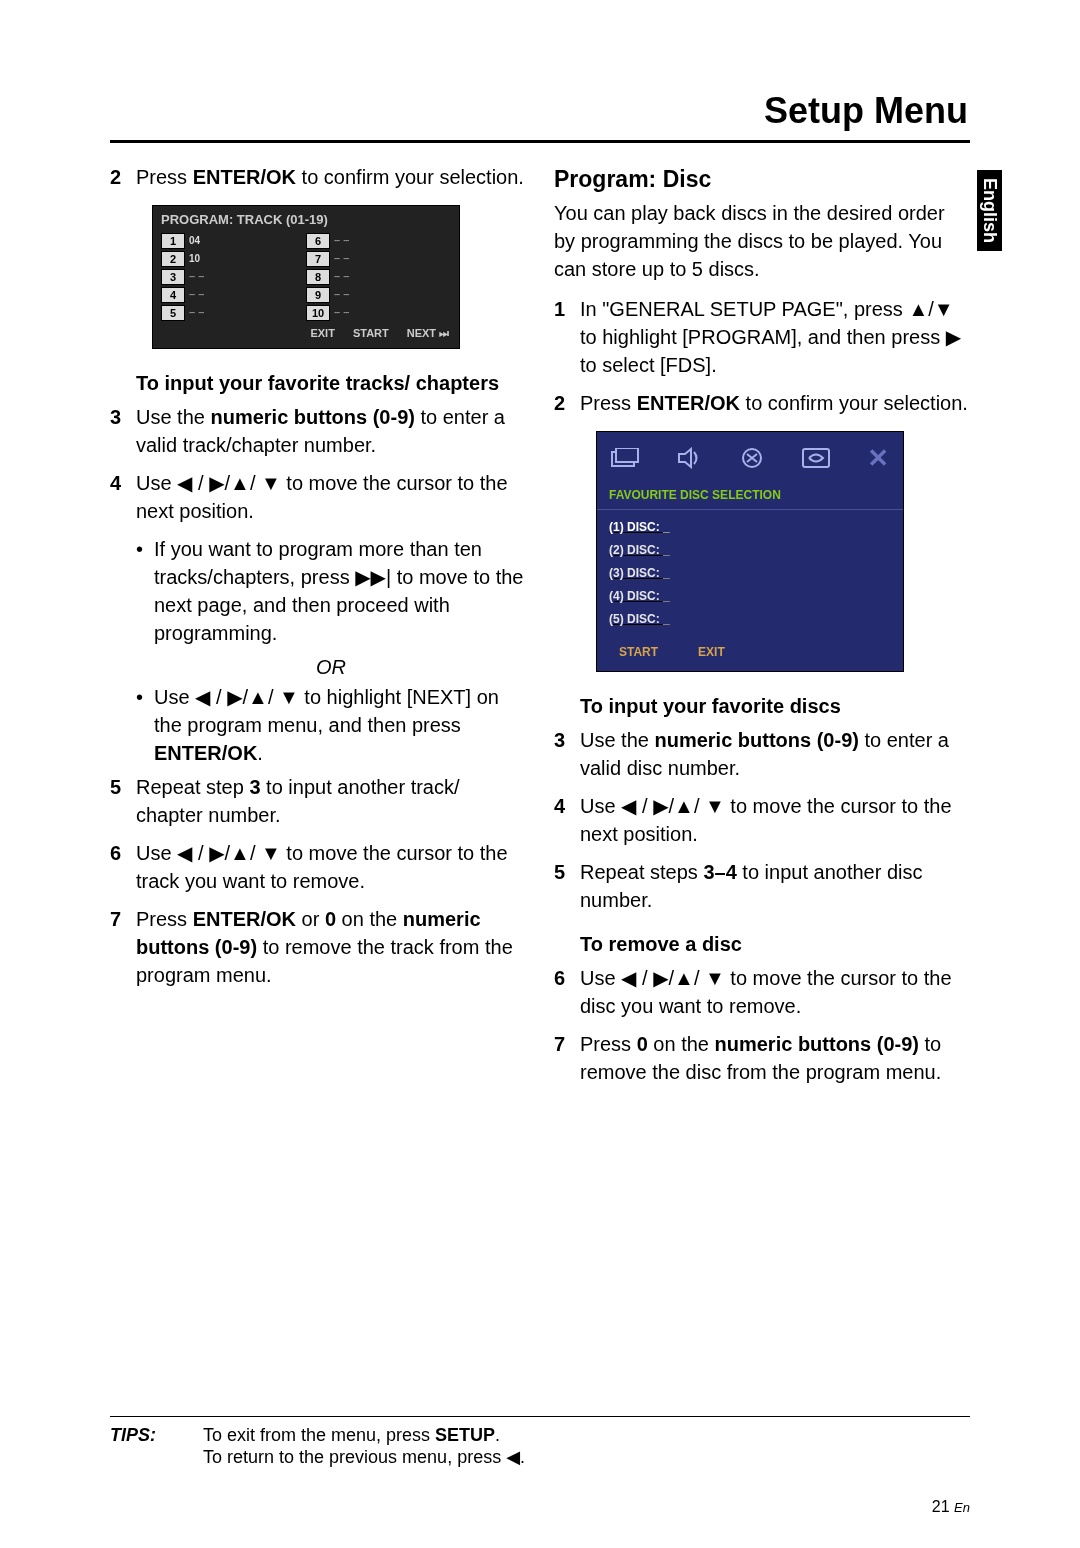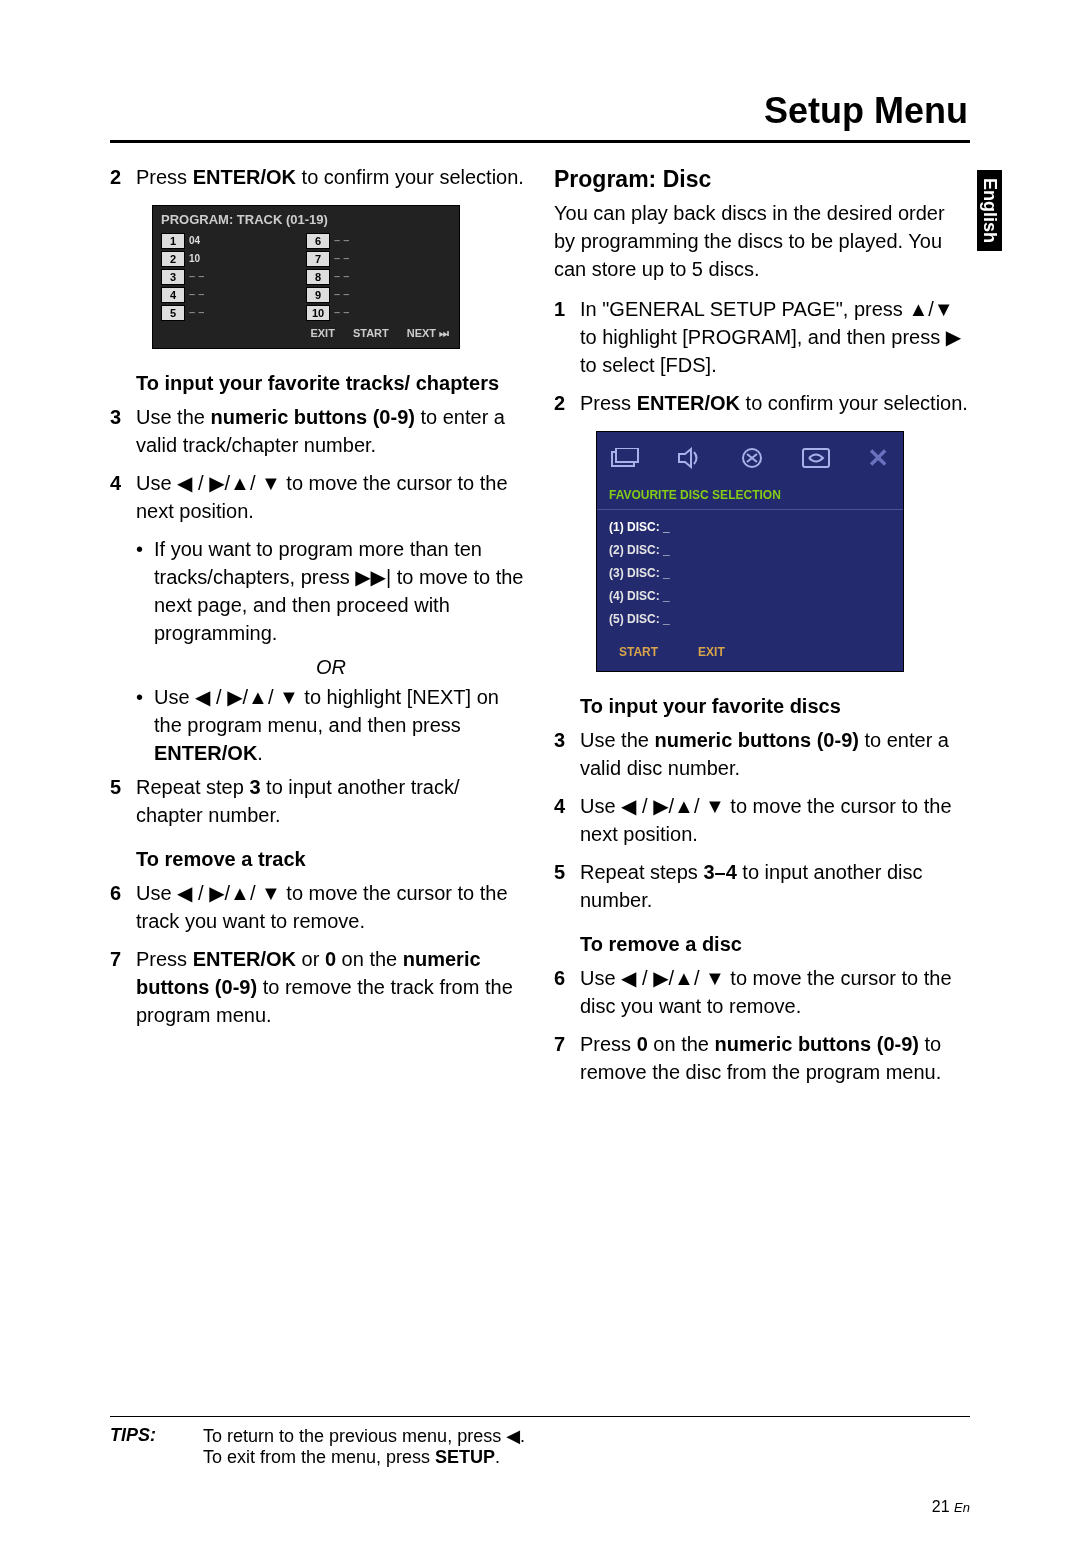--- a/index.html
+++ b/index.html
@@ -172,20 +172,21 @@
     display: inline-flex;
   }
   .osd2-title {
     color: #84cc16;
     font-size: 12px;
     padding: 2px 12px 6px 12px;
     border-bottom: 1px solid #4a5096;
   }
   .osd2-list {
     padding: 6px 8px 10px 12px;
+    text-decoration: underline;
   }
   .osd2-item {
     color: #e5e5e5;
     font-size: 12px;
     padding: 3px 0;
   }
   .osd2-item.sel { color: #fff; }
   .osd2-foot {
     display: flex;
     gap: 40px;
@@ -318,21 +319,20 @@
         <span>Use ◀ / ▶/▲/ ▼ to highlight [NEXT] on the program menu, and then press </span><span class="b">ENTER/OK</span><span>.</span>
       </div>
 
       <div class="step">
         <div class="step-num">5</div>
         <div class="step-body">
           <span>Repeat step </span><span class="b">3</span><span> to input another track/ chapter number.</span>
         </div>
       </div>
 
-      <div class="subhead-tight">To remove a track</div>
 
       <div class="step">
         <div class="step-num">6</div>
         <div class="step-body">Use ◀ / ▶/▲/ ▼ to move the cursor to the track you want to remove.</div>
       </div>
 
       <div class="step">
         <div class="step-num">7</div>
         <div class="step-body">
           <span>Press </span><span class="b">ENTER/OK</span><span> or </span><span class="b">0</span><span> on the </span><span class="b">numeric buttons (0-9)</span><span> to remove the track from the program menu.</span>
@@ -435,22 +435,22 @@
         </div>
       </div>
 
     </div>
   </div>
 
   <hr class="tips-hr">
   <div class="tips">
     <div class="tips-label">TIPS:</div>
     <div>
+      <div><span>To exit from the menu, press </span><span class="b">SETUP</span><span>.</span></div>
       <div>To return to the previous menu, press ◀.</div>
-      <div><span>To exit from the menu, press </span><span class="b">SETUP</span><span>.</span></div>
     </div>
   </div>
 
   <div class="page-num">
     <span>21</span> <span class="en">En</span>
   </div>
 
 </div>
 
 </body></html>

